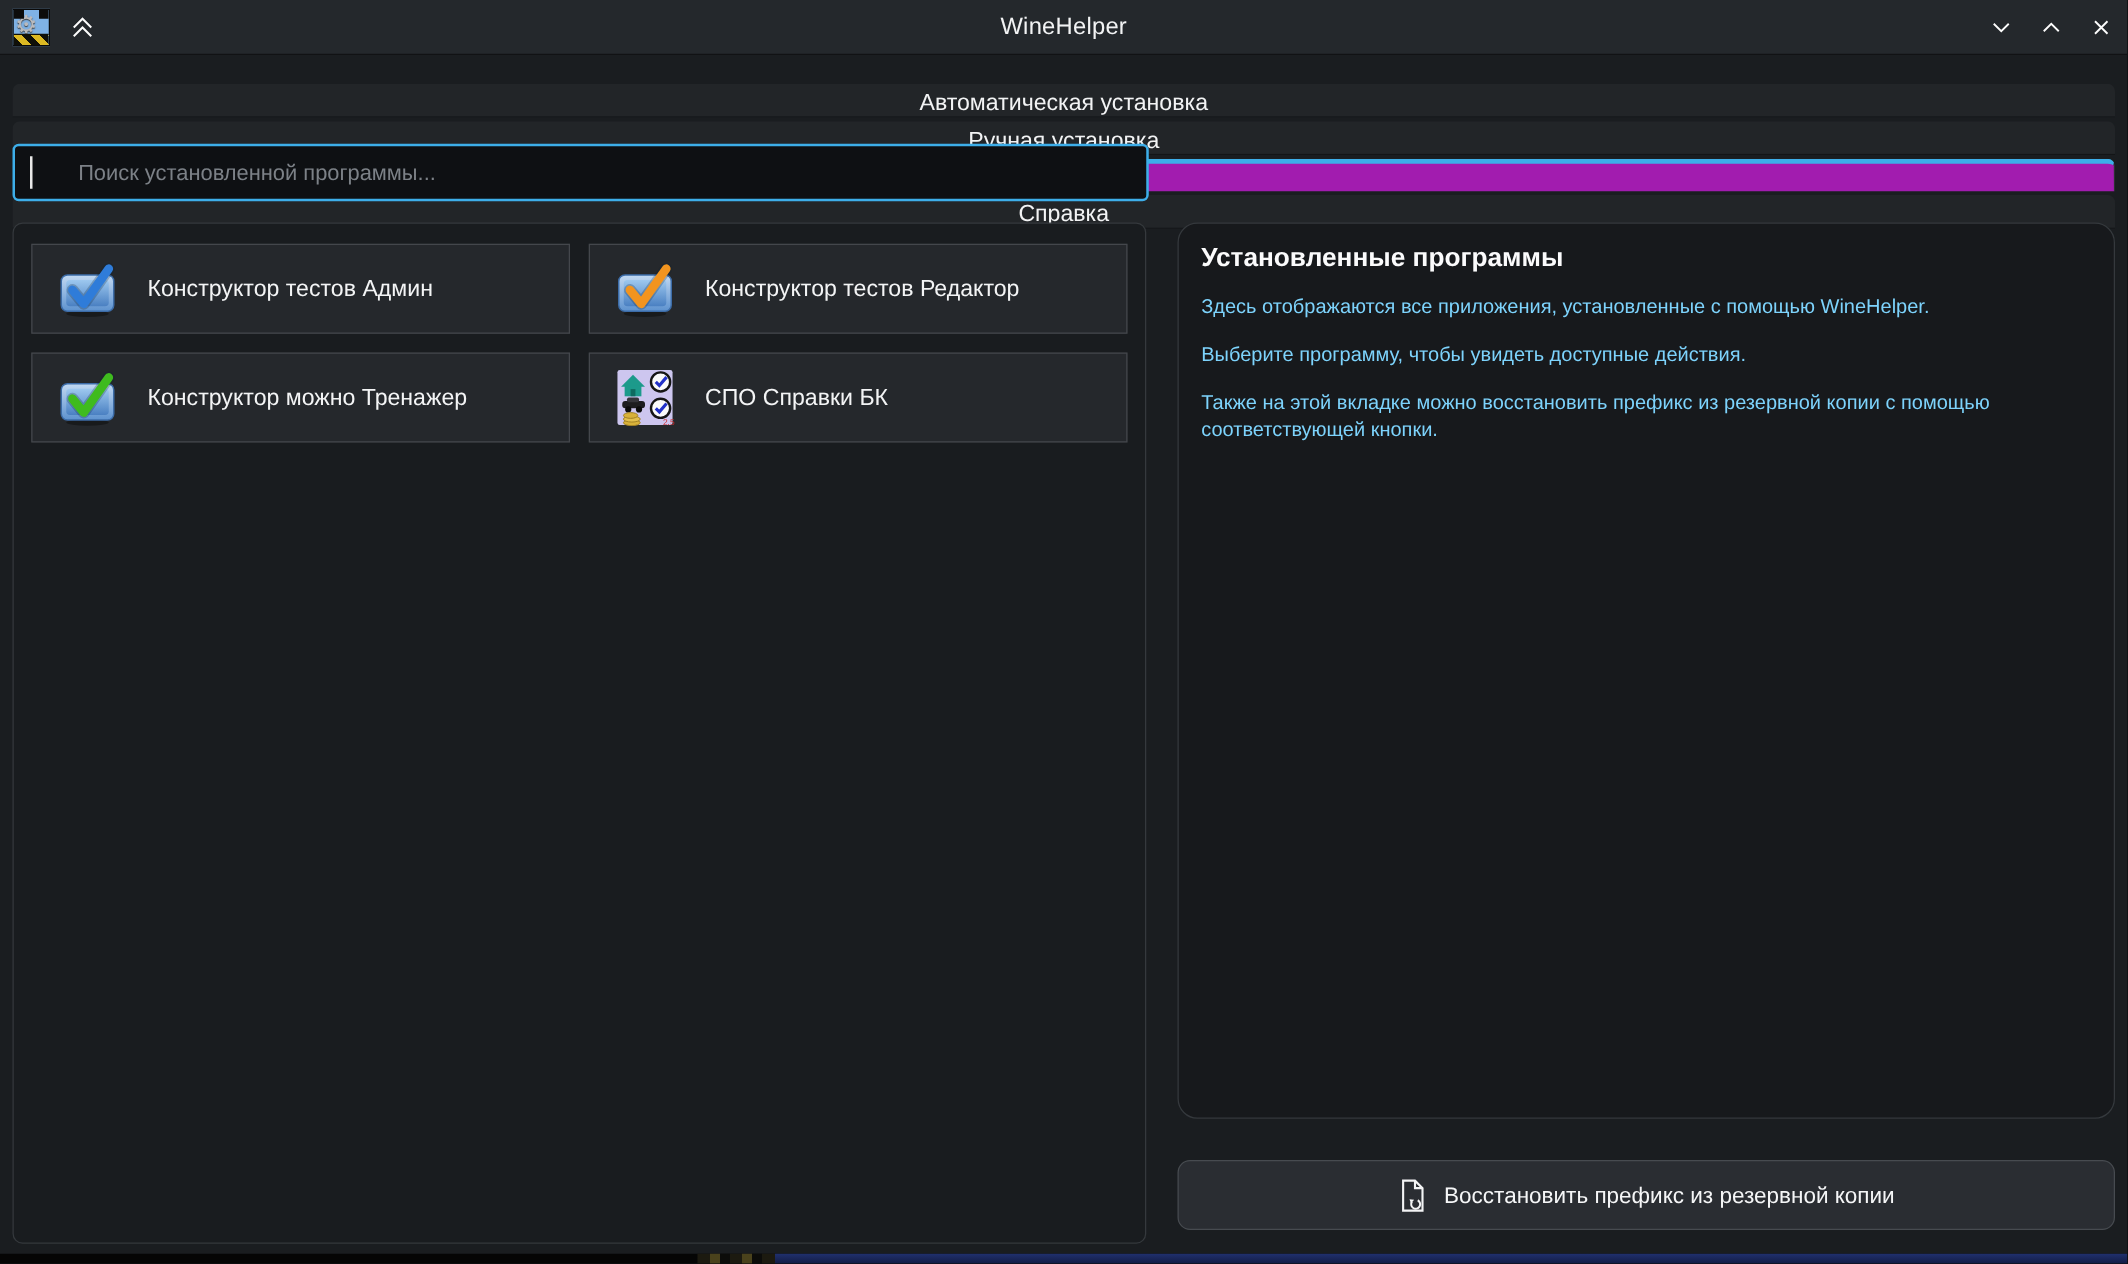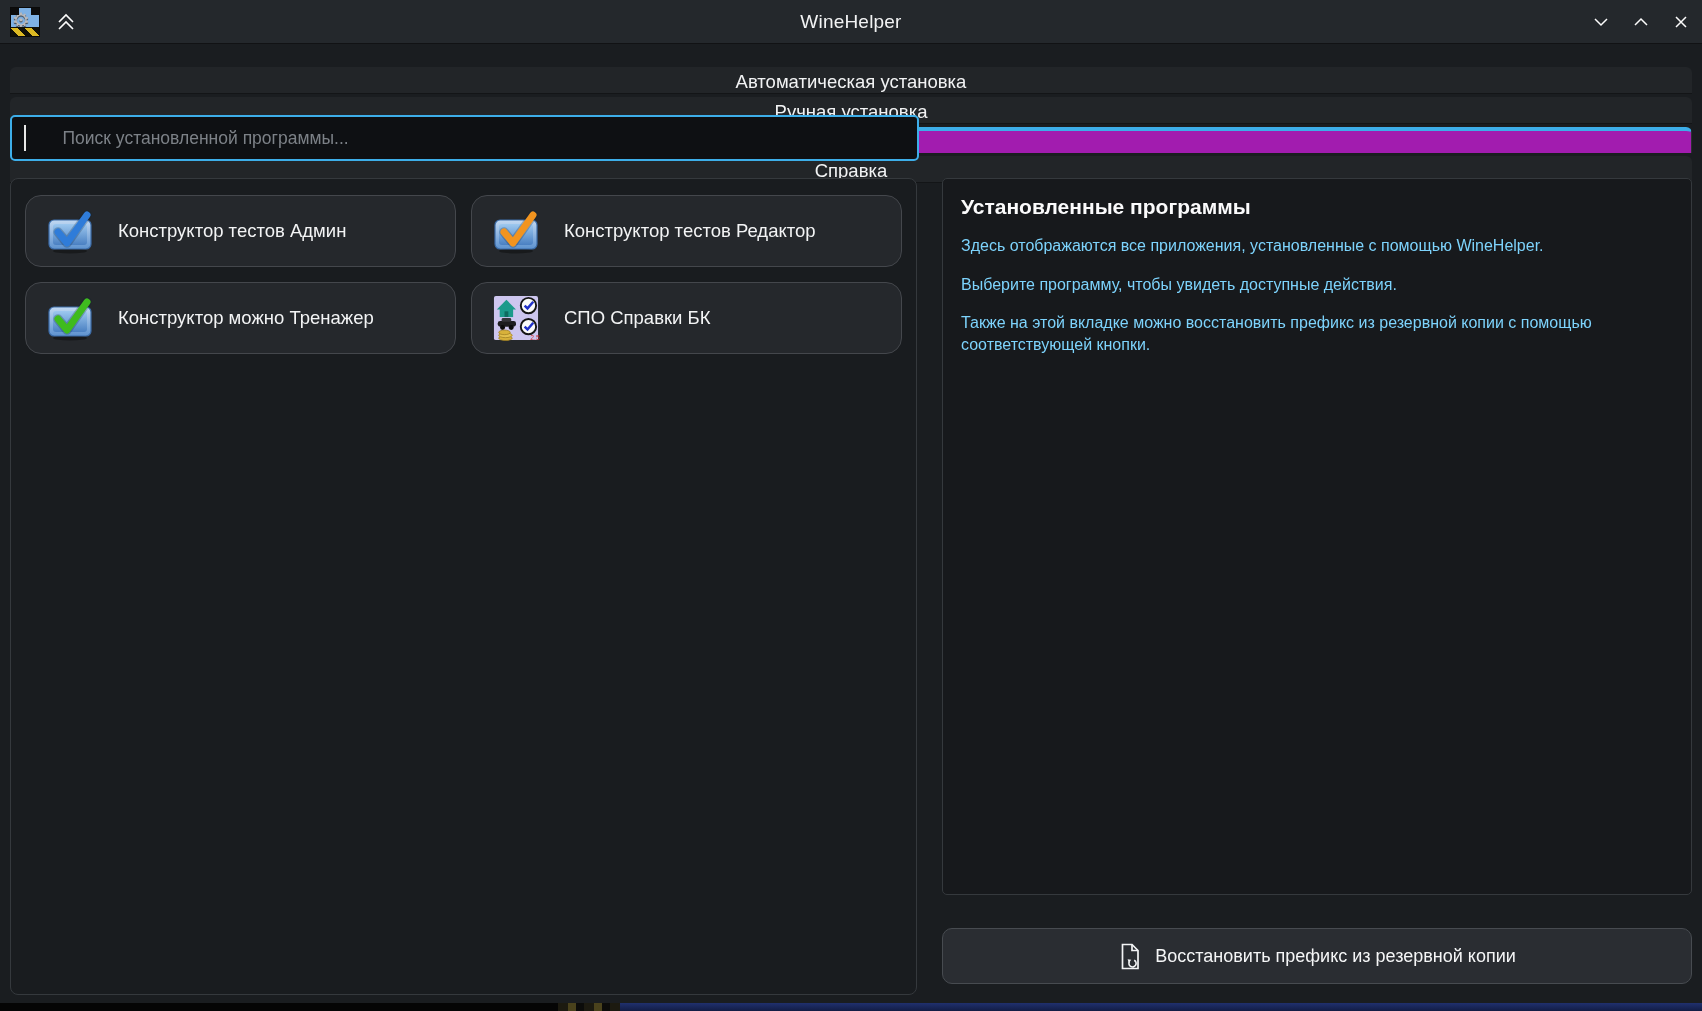--- a/index.html
+++ b/index.html
@@ -71,29 +71,29 @@
   .placeholder { color:#7c8187; font-size:17.5px; }
 
   
   .left-panel {
     position:absolute; left:10px; top:178px; width:907px; height:817px;
     background:#191c1f; border:1px solid #35393d; border-radius:8px;
     padding:16px 14px; display:grid; grid-template-columns:1fr 1fr;
     gap:15px; align-content:start;
   }
   .prog-card {
-    height:72px; background:#25282c; border:1px solid #44474c; border-radius:16px;
+    height:72px; background:#25282c; border:1px solid #44474c; border-radius:0;
     display:flex; align-items:center; gap:24px; padding:0 12px 0 20px; cursor:pointer;
   }
   .prog-icon { width:48px; height:46px; flex:0 0 auto; }
   .prog-label { font-size:18.5px; color:#f3f4f5; white-space:nowrap; }
 
   .right-panel {
     position:absolute; left:942px; top:178px; width:750px; height:717px;
-    background:#17191c; border:1px solid #35393d; border-radius:5px;
+    background:#17191c; border:1px solid #35393d; border-radius:16px;
     padding:16px 18px;
   }
   .info-title { font-size:21px; font-weight:bold; color:#fbfbfc; margin-bottom:16px; }
   .info-p { font-size:16px; line-height:1.35; color:#7dd3fc; margin-bottom:17px; }
 
   
   .restore-btn {
     position:absolute; left:942px; top:928px; width:750px; height:56px;
     background:#2a2d32; border:1px solid #474b50; border-radius:10px;
     display:flex; align-items:center; justify-content:center; gap:13px; cursor:pointer;

